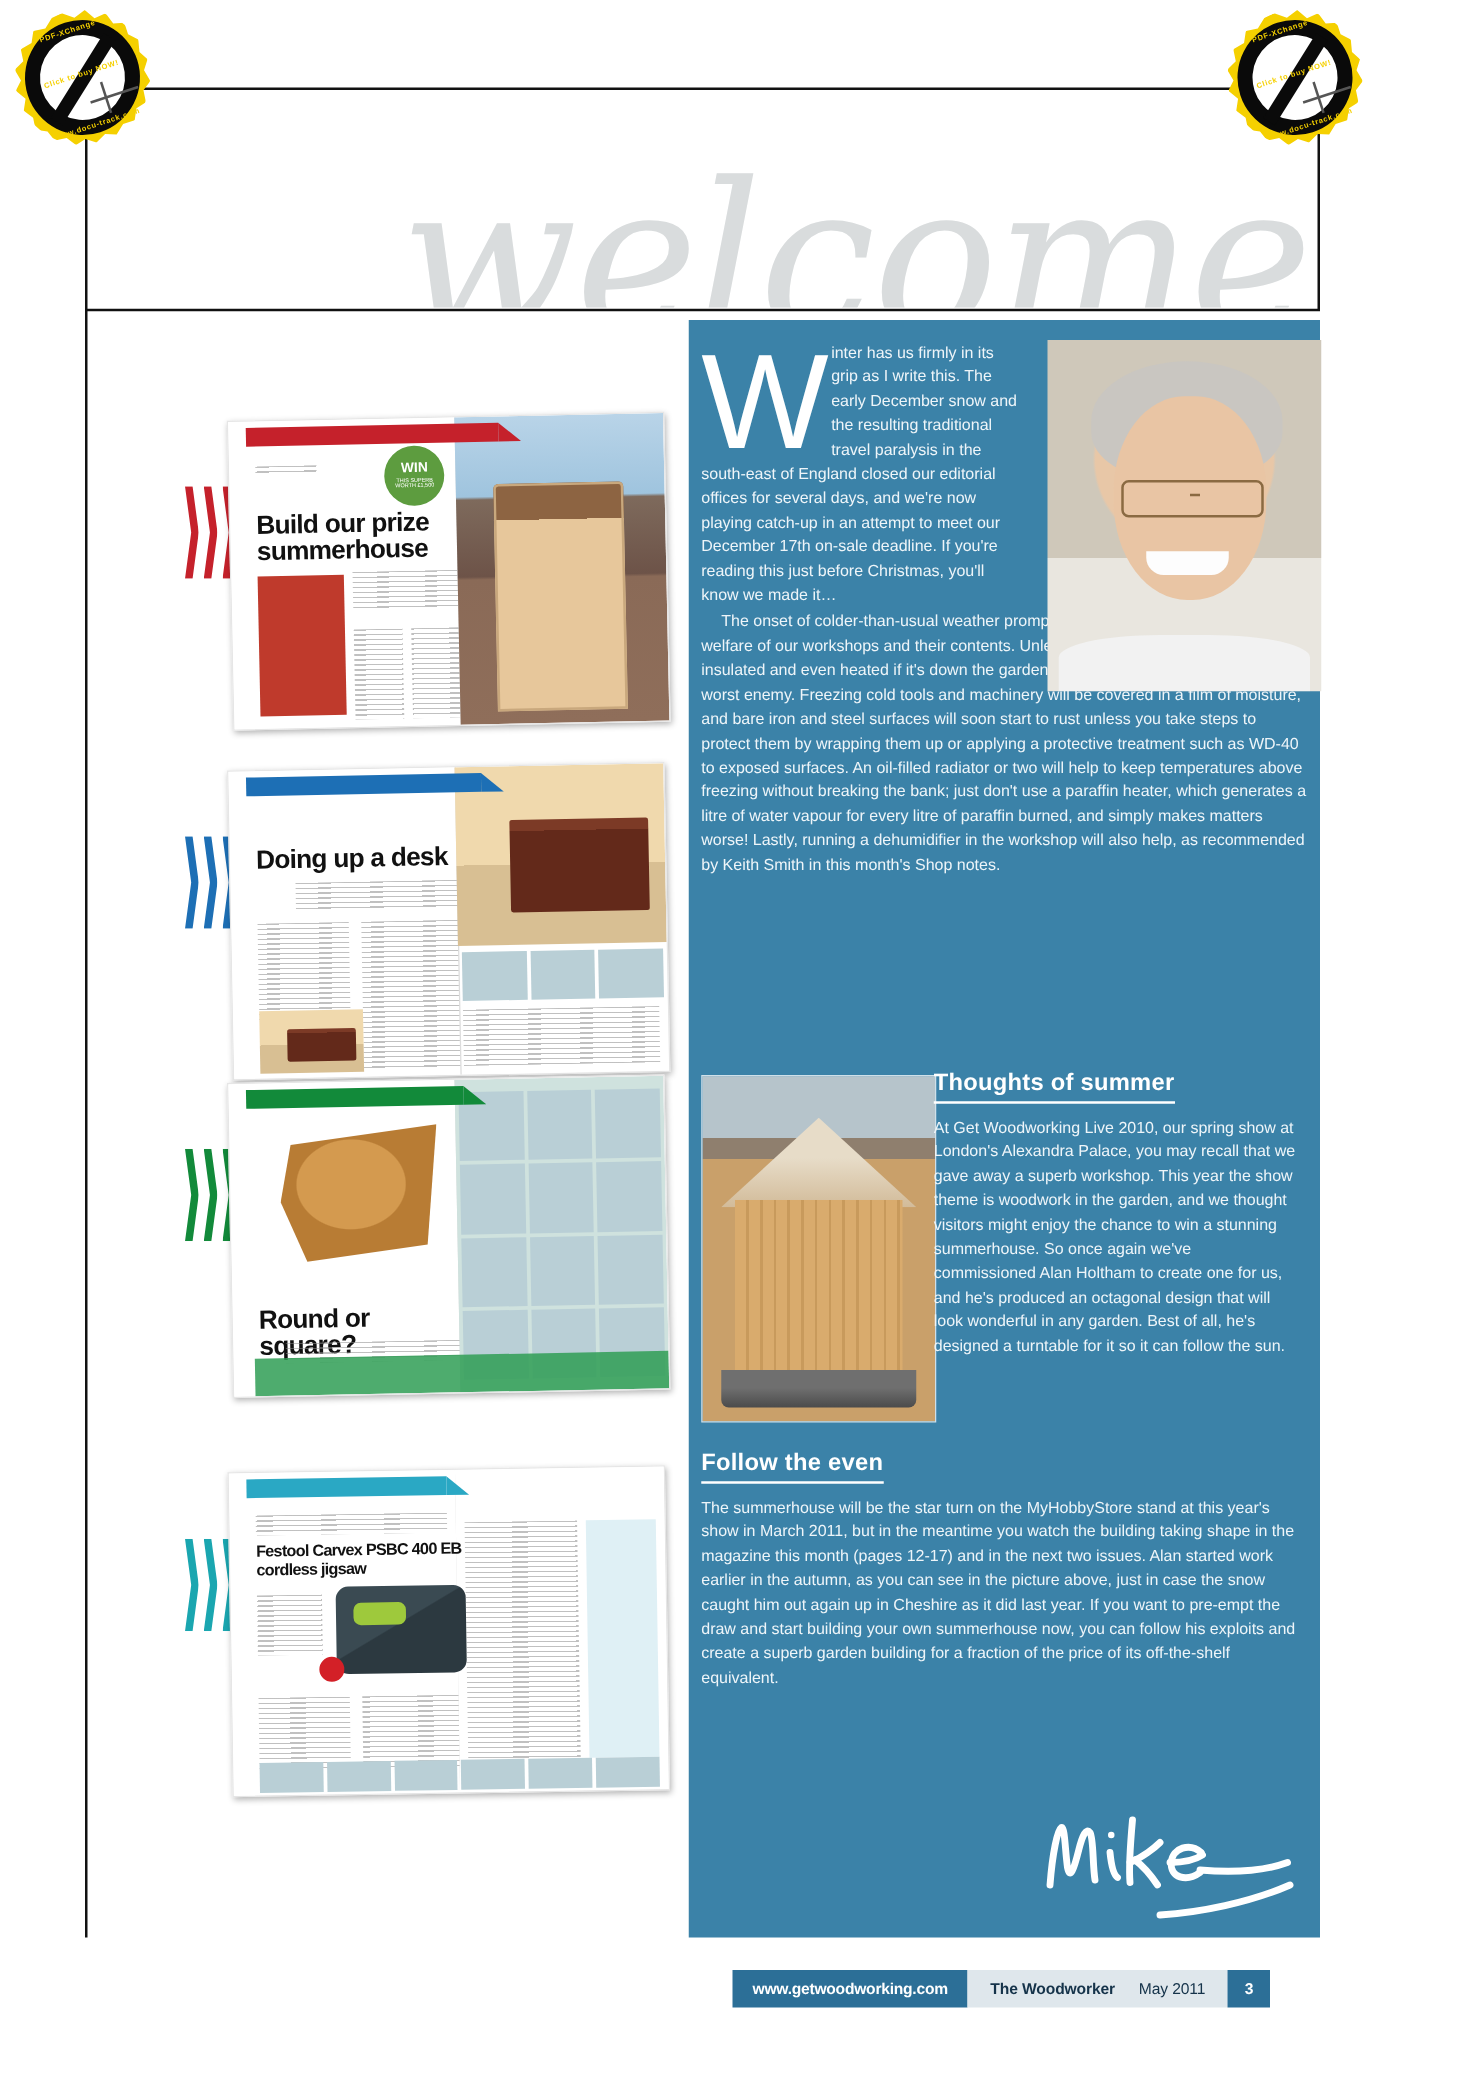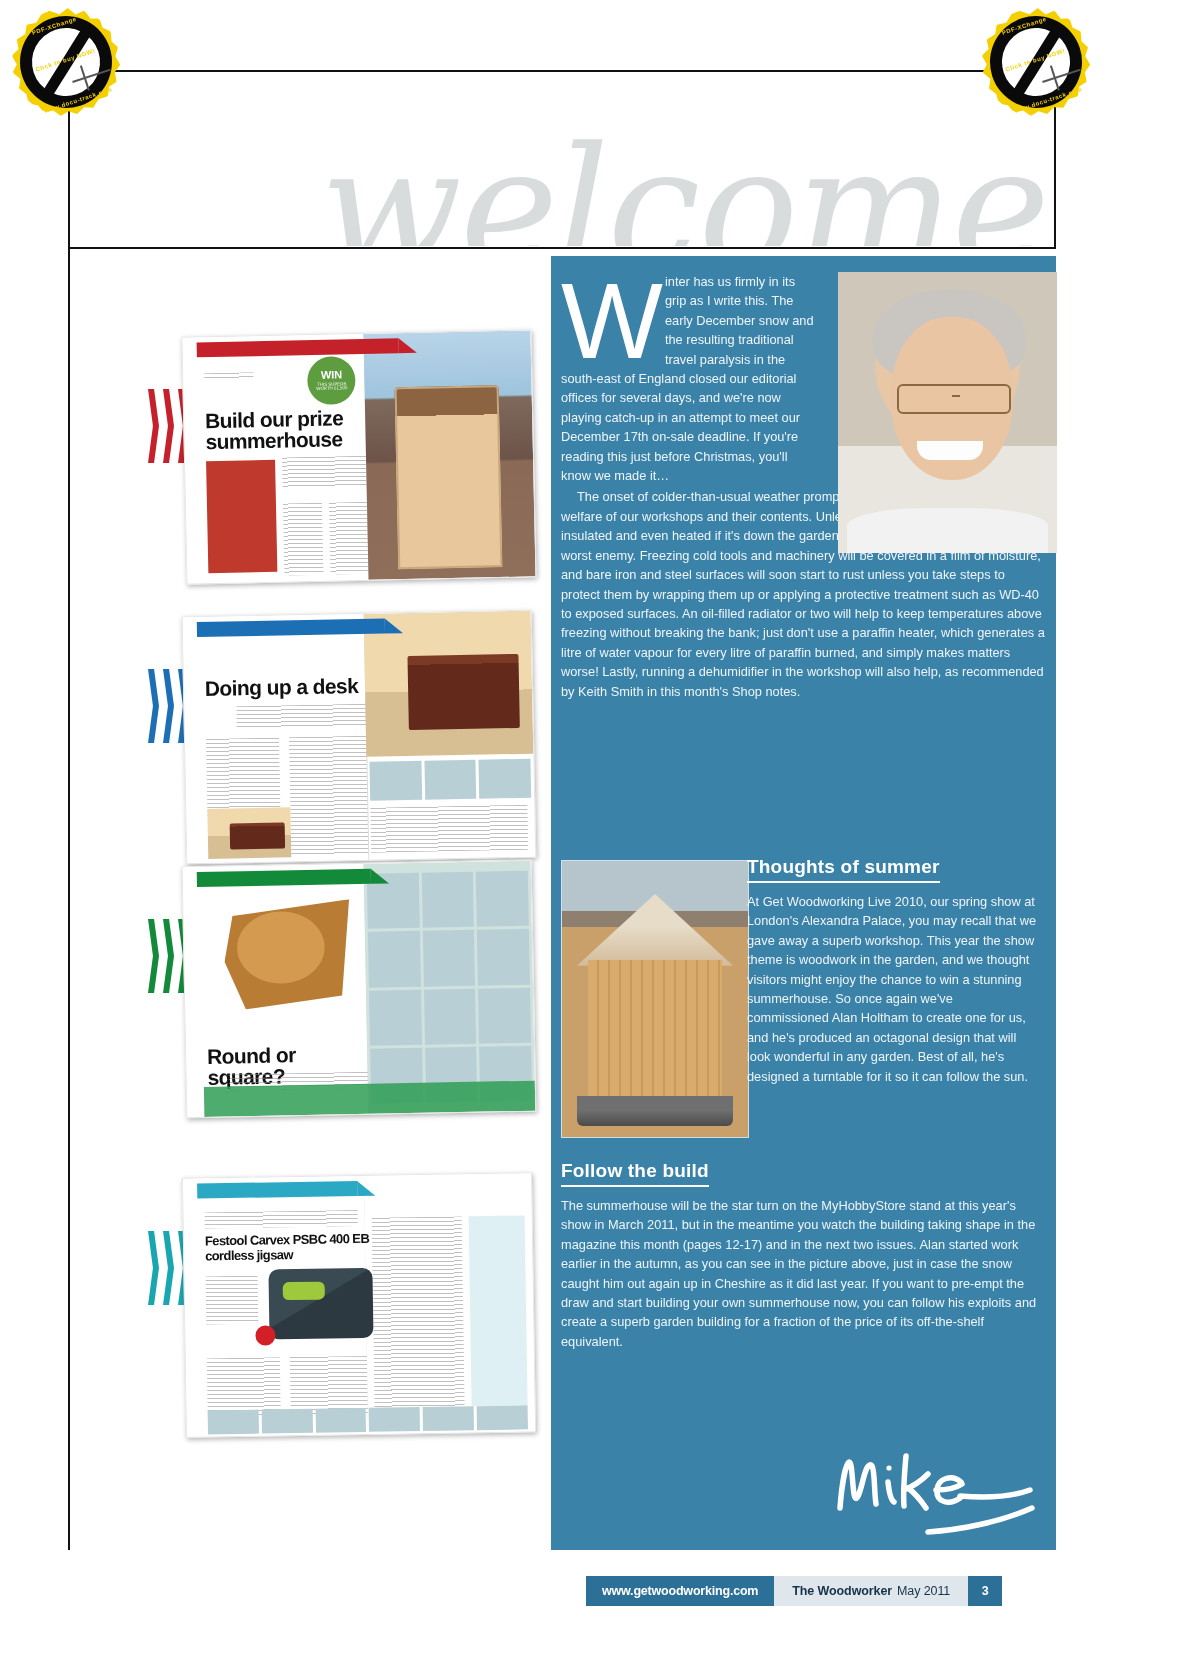--- a/index.html
+++ b/index.html
@@ -281,21 +281,21 @@
     padding: 0 16px;
     letter-spacing: -.2px;
   }
   .footer-issue {
     background: #dfe7ec;
     color: #15334a;
     display: flex; align-items: center;
     padding: 0 18px;
     letter-spacing: -.1px;
   }
-  .footer-issue b { margin-right: 5px; }
+  .footer-issue b { margin-right: 19px; }
   .footer-page {
     background: #2c6f97;
     color: #ffffff;
     font-weight: 700;
     display: flex; align-items: center; justify-content: center;
     width: 34px;
   }
 
   
   .stamp {
@@ -542,21 +542,21 @@
     <span class="body"></span>
     <span class="base"></span>
   </div>
 
   <div style="position:absolute;left:196px;top:600px;width:290px">
     <h2 class="subhead">Thoughts of summer</h2>
     <div class="body-text">At Get Woodworking Live 2010, our spring show at London's Alexandra Palace, you may recall that we gave away a superb workshop. This year the show theme is woodwork in the garden, and we thought visitors might enjoy the chance to win a stunning summerhouse. So once again we've commissioned Alan Holtham to create one for us, and he's produced an octagonal design that will look wonderful in any garden. Best of all, he's designed a turntable for it so it can follow the sun.</div>
   </div>
 
   <div style="position:absolute;left:10px;top:904px;width:486px">
-    <h2 class="subhead">Follow the build</h2>
+    <h2 class="subhead">Follow the even</h2>
     <div class="body-text">The summerhouse will be the star turn on the MyHobbyStore stand at this year's show in March 2011, but in the meantime you watch the building taking shape in the magazine this month (pages 12-17) and in the next two issues. Alan started work earlier in the autumn, as you can see in the picture above, just in case the snow caught him out again up in Cheshire as it did last year. If you want to pre-empt the draw and start building your own summerhouse now, you can follow his exploits and create a superb garden building for a fraction of the price of its off-the-shelf equivalent.</div>
   </div>
 
   <div class="sig">
     <svg viewBox="0 0 210 92" width="210" height="92" aria-hidden="true">
       <g fill="none" stroke="#ffffff" stroke-width="5.5" stroke-linecap="round" stroke-linejoin="round">
         <path d="M8 62 C10 36, 14 18, 17 16 C20 15, 20 34, 22 48 C24 58, 27 50, 31 34 C34 22, 37 16, 40 20 C43 25, 42 46, 44 58"></path>
         <path d="M56 36 C57 46, 59 54, 62 56"></path>
         <circle cx="57" cy="22" r="2.6" fill="#ffffff" stroke="none"></circle>
         <path d="M74 10 C72 32, 71 48, 72 60"></path>

